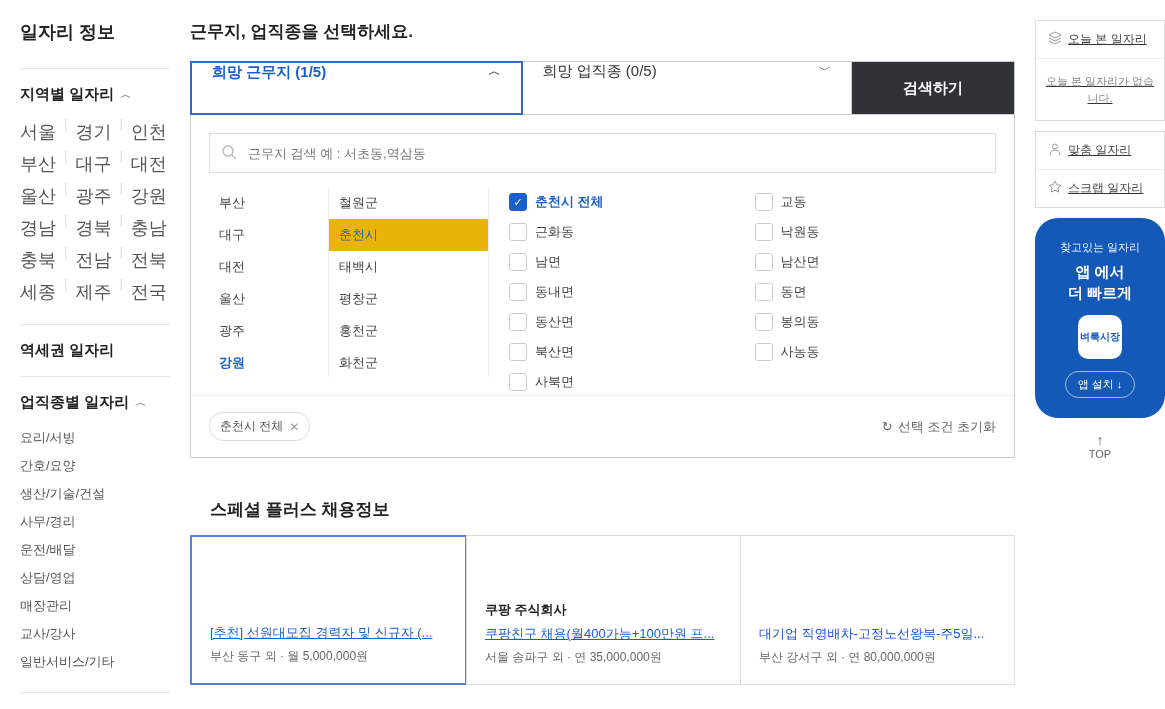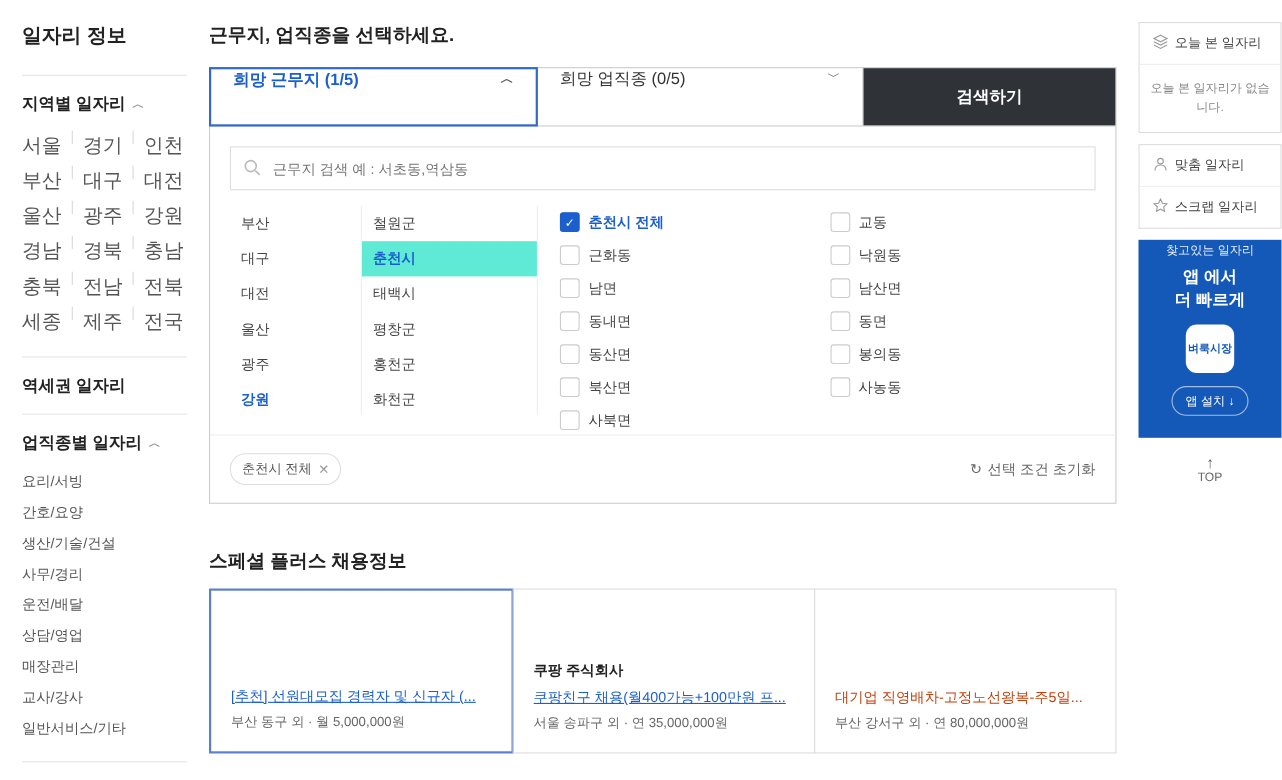--- a/index.html
+++ b/index.html
@@ -22,66 +22,66 @@
 
 .main { flex: 1; min-width: 0; }
 .main-title { font-size: 17px; font-weight: 700; color: #222; margin-bottom: 18px; }
 
 
 .sel-box { border: 1px solid #ccc; }
 .sel-tabs { display: flex; height: 52px; }
 .sel-tab { flex: 1; display: flex; justify-content: space-between; padding: 0 20px; border-right: 1px solid #ccc; cursor: pointer; font-size: 15px; }
 .sel-tab.active { border: 2px solid #3169d1; color: #1a5fcc; font-weight: 700; margin: -1px 0 -1px -1px; }
 .sel-tab .arr { color: #666; font-size: 12px; }
-.sel-search-btn { width: 229px; background: #2f3338; color: #fff; border: none; font-size: 15px; font-weight: 700; cursor: pointer; }
+.sel-search-btn { width: 162px; background: #2f3338; color: #fff; border: none; font-size: 15px; font-weight: 700; cursor: pointer; }
 
 .sel-body { padding: 18px; border-top: 1px solid #ccc; }
 .search-row { position: relative; margin-bottom: 14px; }
 .search-row input { width: 100%; height: 40px; border: 1px solid #ddd; padding: 0 14px 0 38px; font-size: 13px; color: #333; }
 .search-row .sicon { position: absolute; left: 12px; top: 11px; color: #bbb; }
 
 .cols { display: flex; gap: 0; height: 190px; }
 .col { overflow-y: auto; }
 .col1 { width: 120px; border-right: 1px solid #eee; }
 .col2 { width: 160px; border-right: 1px solid #eee; }
 .col3 { flex: 1; display: flex; flex-wrap: wrap; align-content: flex-start; padding-left: 16px; }
 .col a { display: block; padding: 7px 10px; color: #444; cursor: pointer; font-size: 13px; }
 .col a.sel { color: #1a5fcc; font-weight: 700; }
-.col2 a.hl { background: #5eead4; color: #1a5fcc; font-weight: 700; }
+.col2 a.hl { background: #eab308; color: #1a5fcc; font-weight: 400; }
 .chk-item { width: 50%; display: flex; align-items: center; padding: 6px 4px; cursor: pointer; }
 .chk-box { width: 18px; height: 18px; border: 1px solid #ccc; border-radius: 3px; margin-right: 8px; flex-shrink: 0; display: flex; align-items: center; justify-content: center; }
 .chk-box.on { background: #1a5fcc; border-color: #1a5fcc; color: #fff; font-size: 11px; }
 .chk-label { color: #444; font-size: 13px; }
 .chk-item.on .chk-label { color: #1a5fcc; font-weight: 600; }
 
 .sel-foot { display: flex; align-items: center; justify-content: space-between; padding: 16px 18px; border-top: 1px solid #eee; margin-top: 0; }
 .tag { display: inline-flex; align-items: center; border: 1px solid #ddd; border-radius: 14px; padding: 5px 10px; font-size: 12px; color: #555; }
 .tag .x { margin-left: 6px; color: #999; cursor: pointer; }
 .reset { display: flex; align-items: center; color: #666; font-size: 13px; cursor: pointer; }
 .reset .ricon { margin-right: 5px; }
 
 
 .special { margin-top: 40px; }
-.special h2 { font-size: 17px; font-weight: 700; color: #222; margin-bottom: 14px; }
+.special h2 { font-size: 17px; font-weight: 700; color: #222; margin-bottom: 14px; margin-left: 20px; }
 .cards { display: flex; }
 .card { flex: 1; border: 1px solid #ddd; padding: 18px; min-height: 150px; display: flex; flex-direction: column; justify-content: flex-end; cursor: pointer; margin-left: -1px; }
 .card:first-child { margin-left: 0; border: 2px solid #5c7fd1; }
 .card .company { font-size: 13px; font-weight: 600; color: #222; margin-bottom: 6px; }
 .card .title { font-size: 13px; color: #1a5fcc; text-decoration: underline; margin-bottom: 6px; white-space: nowrap; overflow: hidden; text-overflow: ellipsis; }
-.card:nth-child(3) .title { color: #c2410c; text-decoration: none; }
+.card:nth-child(3) .title { color: #1d4ed8; text-decoration: none; }
 .card .meta { font-size: 12px; color: #666; }
 
 
 .rail { width: 130px; flex-shrink: 0; }
-.rail-box { border: 1px solid #ddd; margin-bottom: 10px; }
+.rail-box { border: 1px solid #ddd; margin-bottom: 10px; text-decoration: underline; }
 .rail-item { display: flex; align-items: center; padding: 10px 12px; font-size: 12px; color: #444; cursor: pointer; border-top: 1px solid #eee; }
 .rail-item:first-child { border-top: none; }
 .rail-item .ricon2 { margin-right: 6px; color: #999; width: 14px; }
 .rail-empty { padding: 14px 8px; text-align: center; font-size: 11px; color: #888; border-top: 1px solid #eee; line-height: 1.5; }
-.promo { background: #1559b8; color: #fff; text-align: center; padding: 2px 8px 20px; }
+.promo { background: #1559b8; color: #fff; text-align: center; padding: 22px 8px 20px; border-radius: 23px; }
 .promo .p1 { font-size: 11px; opacity: .9; margin-bottom: 6px; }
 .promo .p2 { font-size: 15px; font-weight: 700; line-height: 1.4; margin-bottom: 12px; }
 .promo .logo { width: 44px; height: 44px; background: #fff; border-radius: 10px; margin: 0 auto 12px; display: flex; align-items: center; justify-content: center; color: #1559b8; font-size: 10px; font-weight: 700; }
 .promo .pbtn { display: inline-block; border: 1px solid rgba(255,255,255,.6); border-radius: 14px; padding: 5px 12px; font-size: 11px; cursor: pointer; }
 .top-btn { text-align: center; margin-top: 14px; cursor: pointer; color: #666; font-size: 11px; }
 .top-btn .arr2 { font-size: 14px; display: block; }
 
 ::-webkit-scrollbar { width: 6px; }
 ::-webkit-scrollbar-thumb { background: #ccc; border-radius: 3px; }
 </style>

